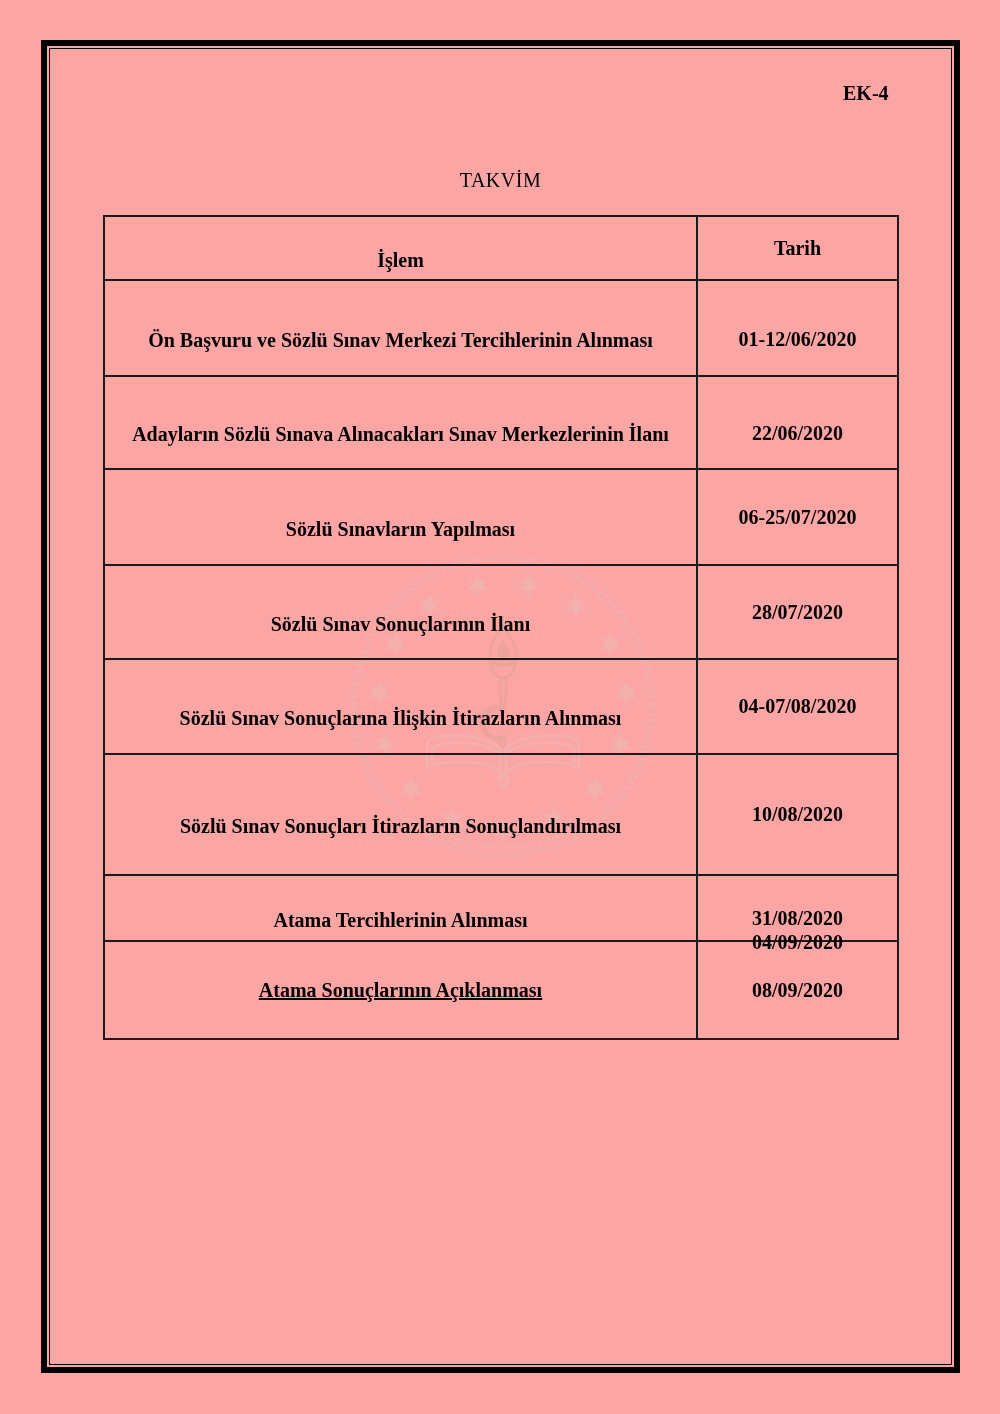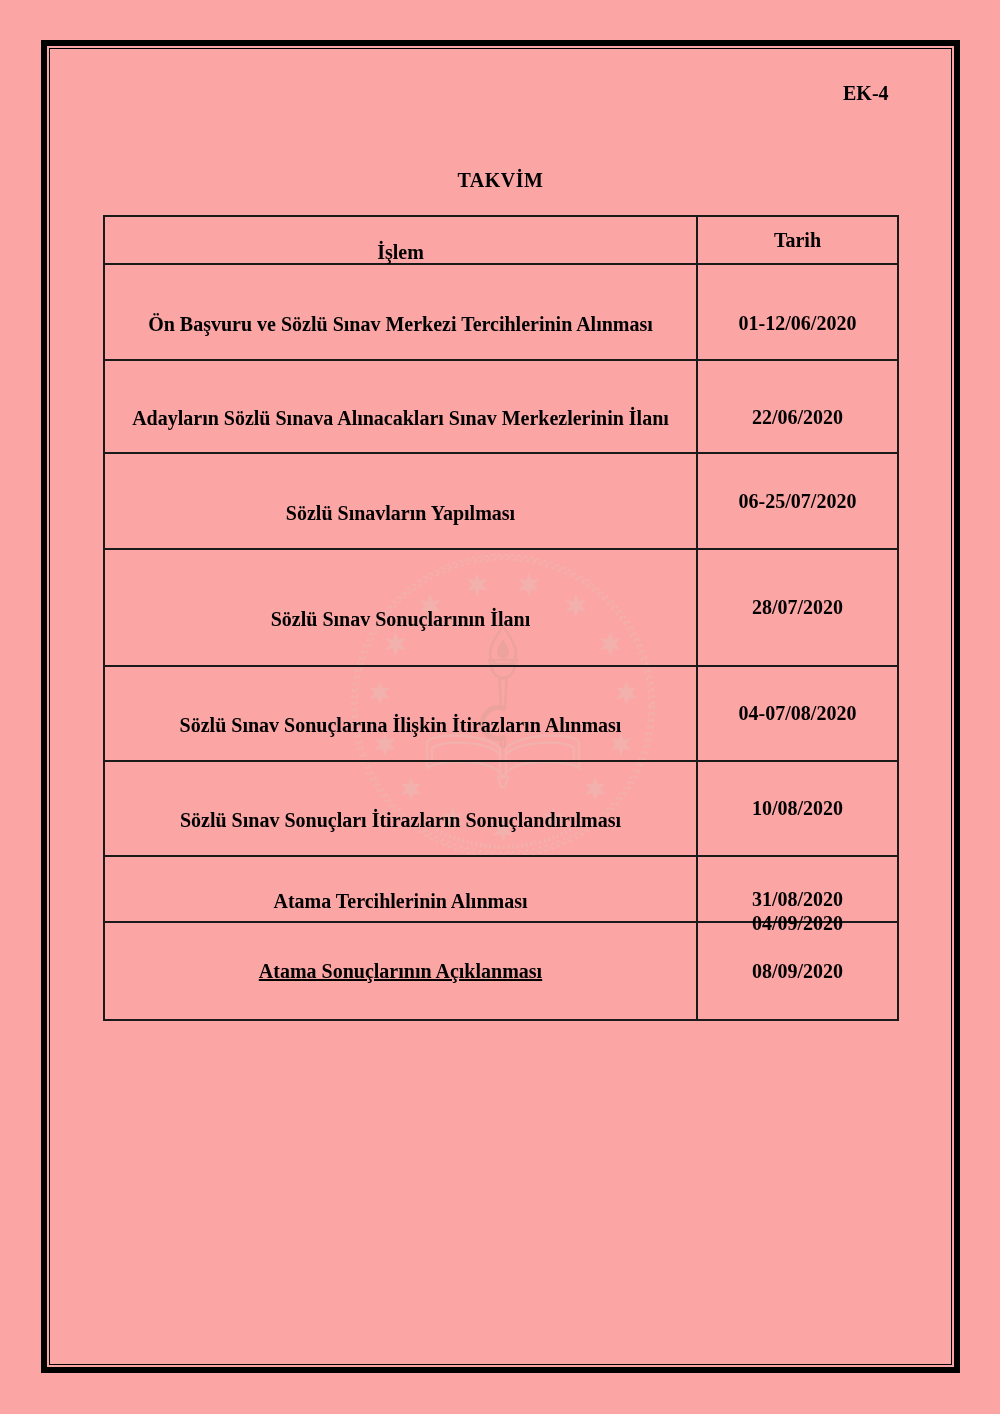--- a/index.html
+++ b/index.html
@@ -42,21 +42,21 @@
     font-weight: 700;
     z-index: 3;
   }
   .doc-title {
     position: absolute;
     left: 41px;
     top: 169px;
     width: 919px;
     text-align: center;
     font-size: 20px;
-    font-weight: 700;
+    font-weight: 400;
     letter-spacing: 0.5px;
     z-index: 3;
   }
   
   .watermark {
     position: absolute;
     left: 348px;
     top: 551px;
     width: 310px;
     height: 310px;
@@ -76,27 +76,27 @@
   .calendar-table th,
   .calendar-table td {
     border: 2px solid #1a1a1a;
     padding: 0;
     text-align: center;
     vertical-align: middle;
     font-weight: 700;
     font-size: 20px;
     background: transparent;
   }
-  .calendar-table thead tr { height: 48px; }
+  .calendar-table thead tr { height: 64px; }
   .calendar-table tbody tr:nth-child(1) { height: 96px; }
   .calendar-table tbody tr:nth-child(2) { height: 93px; margin-top: 26px; }
   .calendar-table tbody tr:nth-child(3) { height: 96px; margin-top: 48px; }
-  .calendar-table tbody tr:nth-child(4) { height: 117px; padding-left: 20px; }
+  .calendar-table tbody tr:nth-child(4) { height: 94px; padding-left: 20px; }
   .calendar-table tbody tr:nth-child(5) { height: 95px; padding-left: 20px; }
-  .calendar-table tbody tr:nth-child(6) { height: 95px; border-radius: 9px; }
+  .calendar-table tbody tr:nth-child(6) { height: 121px; border-radius: 9px; }
   .calendar-table tbody tr:nth-child(7) { height: 66px; }
   .calendar-table tbody tr:nth-child(8) { height: 98px; }
 
   .cell-islem span {
     position: relative;
     top: 12px;
     white-space: nowrap;
     display: inline-block;
   }
   .calendar-table tbody tr:nth-child(8) .cell-islem span { top: 0px; text-decoration: underline; }

